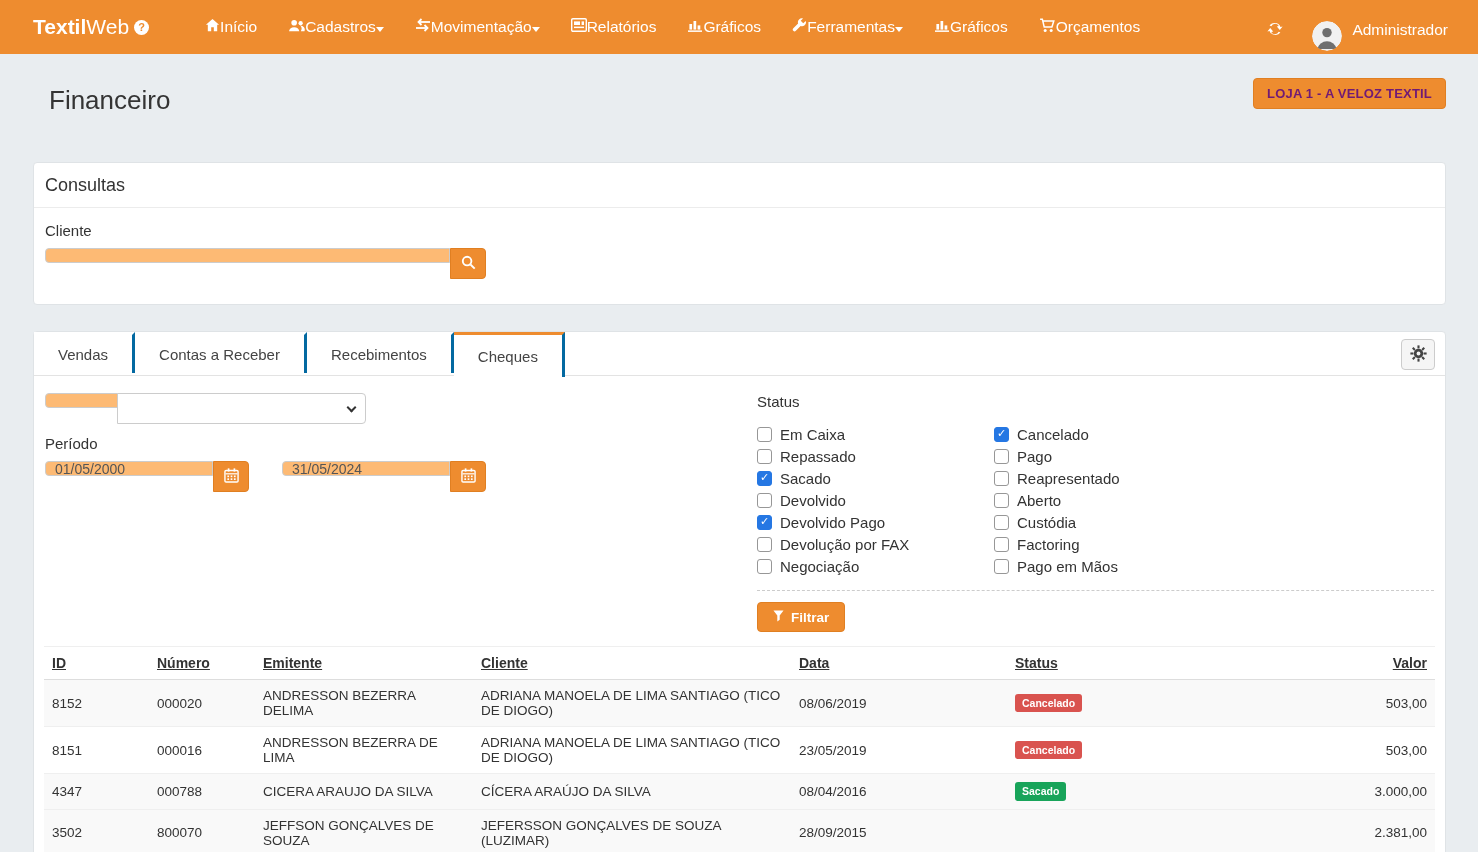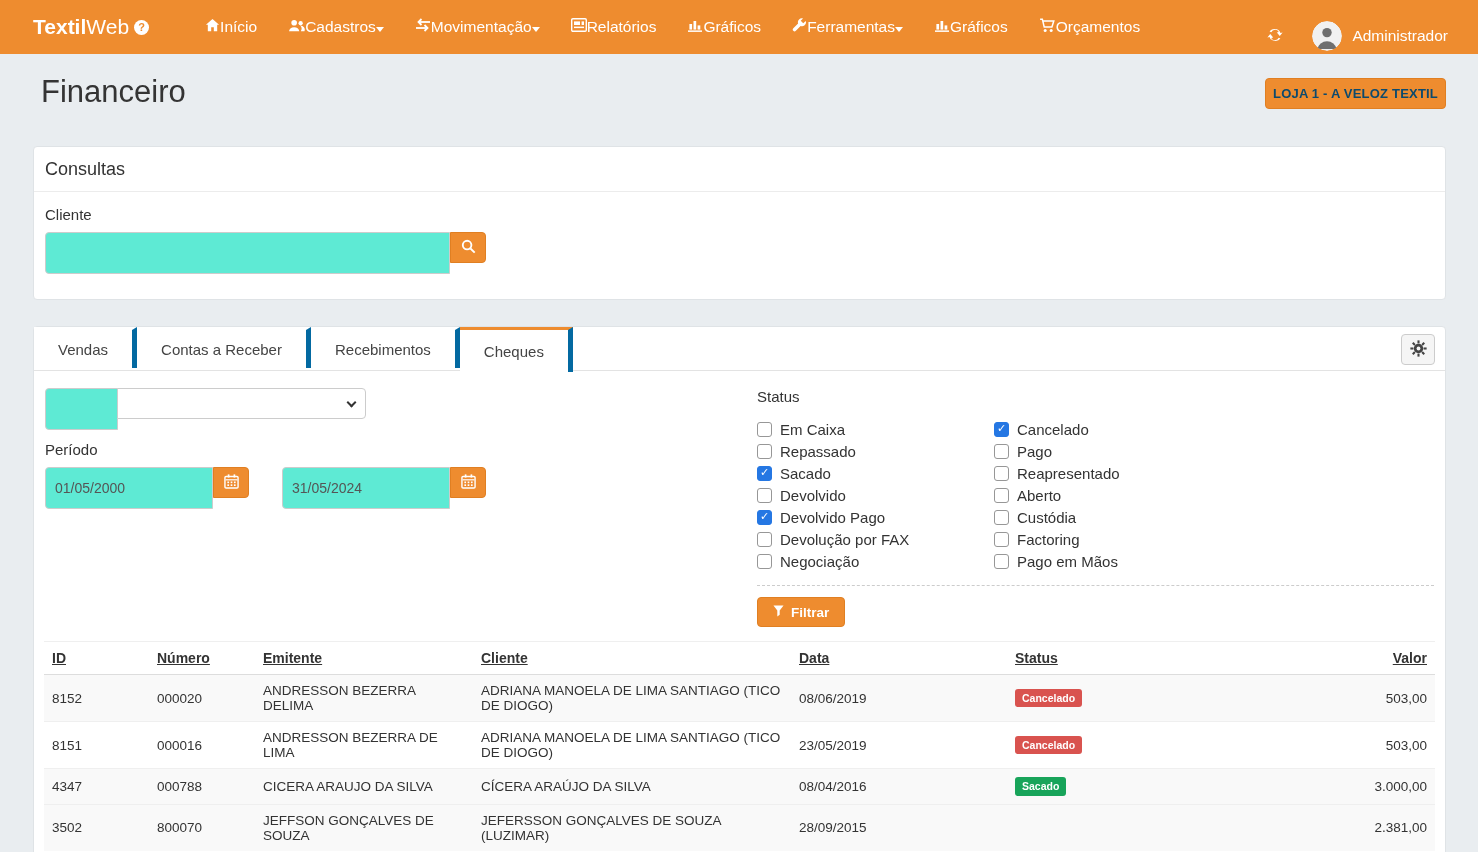--- a/index.html
+++ b/index.html
@@ -12,46 +12,46 @@
   }
   
   .navbar { height:54px; background:#ee8c2f; display:flex; align-items:center; padding:0 30px 0 33px; color:#fff; }
   .brand { display:flex; align-items:center; font-size:21px; margin-right:56px; cursor:pointer; }
   .brand .bold { font-weight:700; }
   .brand .light { font-weight:300; }
   .help-badge { width:15px; height:15px; border-radius:50%; background:#fff; color:#ee8c2f; font-size:11px;
     font-weight:700; display:flex; align-items:center; justify-content:center; margin-left:5px; line-height:1; }
   .nav-items { display:flex; align-items:center; gap:31px; }
   .nav-item { display:flex; align-items:center; font-size:15.5px; color:#fff; cursor:pointer; white-space:nowrap; }
-  .nav-right { margin-left:auto; display:flex; align-items:center;margin-top:18px; }
+  .nav-right { margin-left:auto; display:flex; align-items:flex-start;margin-top:18px; }
   .refresh-btn { background:none; border:none; padding:0; cursor:pointer; display:flex; }
   .avatar { width:30px; height:30px; margin-left:28px; border-radius:50%; overflow:hidden; flex:none; }
   .user-name { margin-left:10px; font-size:15.5px; }
   
   .page-head { display:flex; justify-content:space-between; align-items:flex-start; padding:10px 32px 0 33px; }
-  .page-title { font-size:31px; font-weight:500; line-height:40px; margin:8px; color:#343434; }
-  .store-btn { margin-top:14px; background:#ee8c2f; color:#0c4a6e; font-weight:700; font-size:13px;
-    padding:7px 7px; border:1px solid #e07f22; border-radius:4px; cursor:pointer; letter-spacing:.2px; }
+  .page-title { font-size:26px; font-weight:500; line-height:40px; margin:16px; color:#343434; }
+  .store-btn { margin-top:14px; background:#ee8c2f; color:#701a75; font-weight:700; font-size:13px;
+    padding:7px 13px; border:1px solid #e07f22; border-radius:4px; cursor:pointer; letter-spacing:.2px; }
   
   .panel { background:#fff; border:1px solid #dfe3e6; border-radius:4px; margin:0 32px 0 33px; }
   .consultas { margin-top:26px; }
   .panel-header { padding:12px 11px 11px; font-size:18px; color:#333; border-bottom:1px solid #ececec; }
   .panel-body { padding:14px 11px 25px; }
   .field-label { display:block; font-size:15px; margin-bottom:9px; color:#333; }
   .input-group { display:flex; }
-  .text-input { height:42px; border:1px solid #ccc; border-radius:4px; padding:0 9px; font-size:14px; color:#555; outline:none; background:#5eead4; }
+  .text-input { height:15px; border:1px solid #ccc; border-radius:4px; padding:0 9px; font-size:14px; color:#555; outline:none; background:#fdba74; }
   .grp-left { border-radius:4px 0 0 4px; }
   .cliente-input { width:405px; }
   .append-btn { width:36px; height:31px; background:#ee8c2f; border:1px solid #e07f22; border-radius:0 4px 4px 0;
     display:flex; align-items:center; justify-content:center; cursor:pointer; flex:none; }
   
   .tabs-panel { margin-top:26px; min-height:560px; }
   .tab-row { display:flex; align-items:flex-start; border-bottom:1px solid #e3e3e3; height:44px; position:relative; }
   .tab { padding:0 24px; height:41px; display:flex; align-items:center; font-size:15px; color:#444;
-    border-right:5px solid #0369a1; border-top:3px solid transparent; cursor:pointer; background:#fff; }
+    border-right:3px solid #0369a1; border-top:3px solid transparent; cursor:pointer; background:#fff; }
   .tab.active { border-top-color:#ee8c2f; height:45px; margin-bottom:-1px; background:#fff; }
   .gear-btn { position:absolute; right:10px; top:7px; width:34px; height:31px; background:#f5f5f5;
     border:1px solid #ccc; border-radius:4px; display:flex; align-items:center; justify-content:center; cursor:pointer; }
   
   .filter-section { display:flex; padding:17px 11px 0; }
   .filter-left { width:712px; flex:none; }
   .filter-right { flex:1; }
   .lojas-row { display:flex; }
   .loja-code-input { width:73px; border-radius:4px 0 0 4px; }
   .loja-select-wrap { position:relative; width:249px; margin-left:-1px; }

